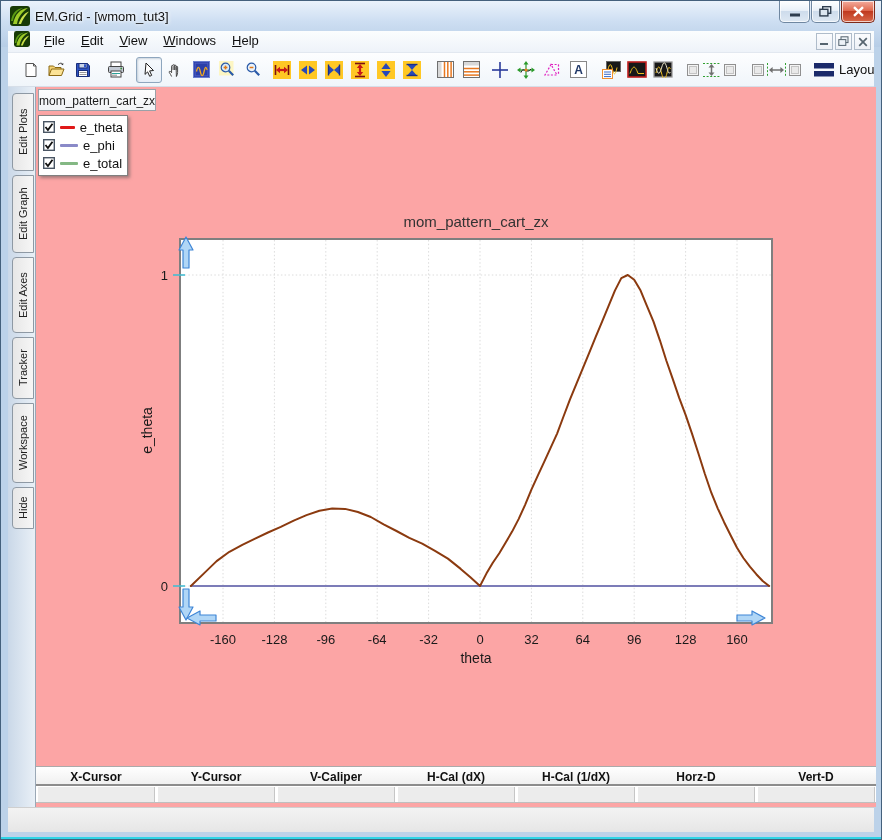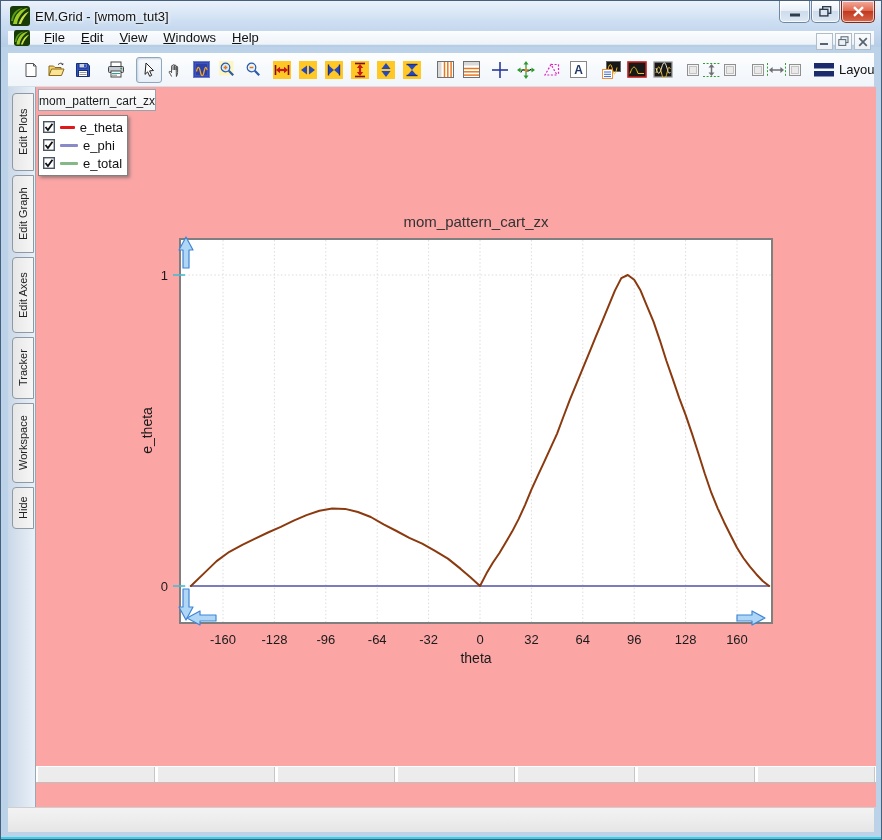--- a/index.html
+++ b/index.html
@@ -12,22 +12,22 @@
   .app-icon{position:absolute;left:9px;top:5px;width:20px;height:20px}
   .title-text{position:absolute;left:34px;top:8px;font-size:13px;color:#101010;text-shadow:0 0 4px #fff,0 0 4px #fff}
   .winbtn{position:absolute;top:0;height:22px;border:1px solid #6F87A1;border-top:none;border-radius:0 0 5px 5px;
           background:linear-gradient(#FEFFFF,#E9F0F8 45%,#CEDCEC 50%,#DEE8F3);display:flex;align-items:center;justify-content:center;
           box-shadow:inset 0 0 0 1px rgba(255,255,255,.7)}
   .winbtn.min{left:778px;width:31px}
   .winbtn.max{left:810px;width:29px}
   .winbtn.close{left:840px;width:34px;background:linear-gradient(#F4AC9E,#E06A50 45%,#C03A20 50%,#D8684A);border-color:#7E2A1A}
 
   
-  .menubar{position:absolute;left:7px;right:7px;top:30px;height:14px;background:linear-gradient(#FBFDFE,#EEF3F9);
-           display:flex;align-items:center;padding-left:4px;border-bottom:1px solid #E2E8F0}
+  .menubar{position:absolute;left:7px;right:7px;top:30px;height:22px;background:linear-gradient(#FBFDFE,#EEF3F9);
+           display:flex;padding-left:4px;border-bottom:1px solid #E2E8F0}
   .menu-appicon{width:16px;height:16px;margin:0 6px 0 2px}
   .menu-item{font-size:13px;color:#101010;padding:2px 8px;cursor:default}
   .mdi-controls{position:absolute;right:3px;top:2px;display:flex;gap:2px}
   .mdibtn{width:17px;height:17px;border:1px solid #AFBCCA;background:linear-gradient(#FBFCFE,#EDF1F6);display:flex;align-items:center;justify-content:center}
 
   
   .toolbar{position:absolute;left:7px;right:7px;top:52px;height:34px;background:linear-gradient(#FDFEFF,#F0F5FA);
            border-bottom:1px solid #D6DEE8;display:flex;align-items:center;padding-left:10px;overflow:hidden;white-space:nowrap}
   .tbtn{width:26px;height:26px;min-width:26px;display:flex;align-items:center;justify-content:center;border:1px solid transparent;border-radius:3px}
   .tbtn.pressed{border-color:#8EA6BE;background:linear-gradient(#F7FAFD,#E9F0F8);box-shadow:inset 1px 1px 2px rgba(120,140,160,.35)}
@@ -438,20 +438,29 @@
           <text x="116" y="343.5" text-anchor="middle" font-size="14" fill="#1a1a1a" transform="rotate(-90 116 343.5)">e_theta</text>
           <path d="M154.9 499.0 L733.1 499.0" fill="none" stroke="#7c7cb8" stroke-width="2" stroke-linejoin="round" stroke-linecap="round"></path>
           <path d="M154.9 499.0 L167.7 486.6 L180.6 474.1 L193.4 464.8 L206.3 457.9 L219.1 451.7 L232.0 445.5 L244.8 439.9 L257.7 433.7 L270.5 428.1 L283.4 423.7 L296.2 421.6 L309.1 421.9 L321.9 425.0 L334.8 430.0 L347.6 437.4 L360.5 444.0 L373.3 450.8 L386.2 456.7 L399.0 463.9 L411.9 471.6 L424.7 481.9 L434.4 490.3 L444.0 499.0 L450.4 486.6 L456.8 475.7 L463.3 466.3 L469.7 455.5 L476.1 444.6 L482.6 432.1 L489.0 418.1 L495.4 402.6 L501.8 388.6 L508.3 374.6 L514.7 360.6 L521.1 346.6 L527.5 329.5 L534.0 312.4 L540.4 296.9 L546.8 281.3 L553.2 265.8 L559.6 250.2 L566.1 234.7 L572.5 219.1 L578.9 203.6 L585.3 191.1 L591.8 188.0 L598.2 192.7 L604.6 203.6 L611.0 219.1 L617.5 234.7 L623.9 253.3 L630.3 273.5 L636.8 292.2 L643.2 310.8 L649.6 327.9 L656.0 346.6 L662.5 366.8 L668.9 387.0 L675.3 405.7 L681.7 421.3 L688.1 435.2 L694.6 448.3 L701.0 460.7 L707.4 471.0 L713.9 479.7 L720.3 487.2 L726.7 494.0 L733.1 499.0" fill="none" stroke="#8b3a0f" stroke-width="2" stroke-linejoin="round" stroke-linecap="round"></path>
           <path d="M150 150 L157 163 L153 163 L153 181 L147 181 L147 163 L143 163 Z" fill="#b0d6f6" stroke="#3f86d6" stroke-width="1.2" stroke-linejoin="round"></path>
           <path d="M150 533 L157 520 L153 520 L153 502 L147 502 L147 520 L143 520 Z" fill="#b0d6f6" stroke="#3f86d6" stroke-width="1.2" stroke-linejoin="round"></path>
           <path d="M151 531 L164 524 L164 528 L180 528 L180 534 L164 534 L164 538 Z" fill="#b0d6f6" stroke="#3f86d6" stroke-width="1.2" stroke-linejoin="round"></path>
           <path d="M729 531 L716 524 L716 528 L701 528 L701 534 L716 534 L716 538 Z" fill="#b0d6f6" stroke="#3f86d6" stroke-width="1.2" stroke-linejoin="round"></path>
         </svg>
 
       <div class="readout">
+        <div class="rt-header">
+          <div class="rt-h-cell">X-Cursor</div>
+          <div class="rt-h-cell">Y-Cursor</div>
+          <div class="rt-h-cell">V-Caliper</div>
+          <div class="rt-h-cell">H-Cal (dX)</div>
+          <div class="rt-h-cell">H-Cal (1/dX)</div>
+          <div class="rt-h-cell">Horz-D</div>
+          <div class="rt-h-cell">Vert-D</div>
+        </div>
         <div class="rt-values">
           <div class="rt-v-cell"></div>
           <div class="rt-v-cell"></div>
           <div class="rt-v-cell"></div>
           <div class="rt-v-cell"></div>
           <div class="rt-v-cell"></div>
           <div class="rt-v-cell"></div>
           <div class="rt-v-cell"></div>
         </div>
       </div>

